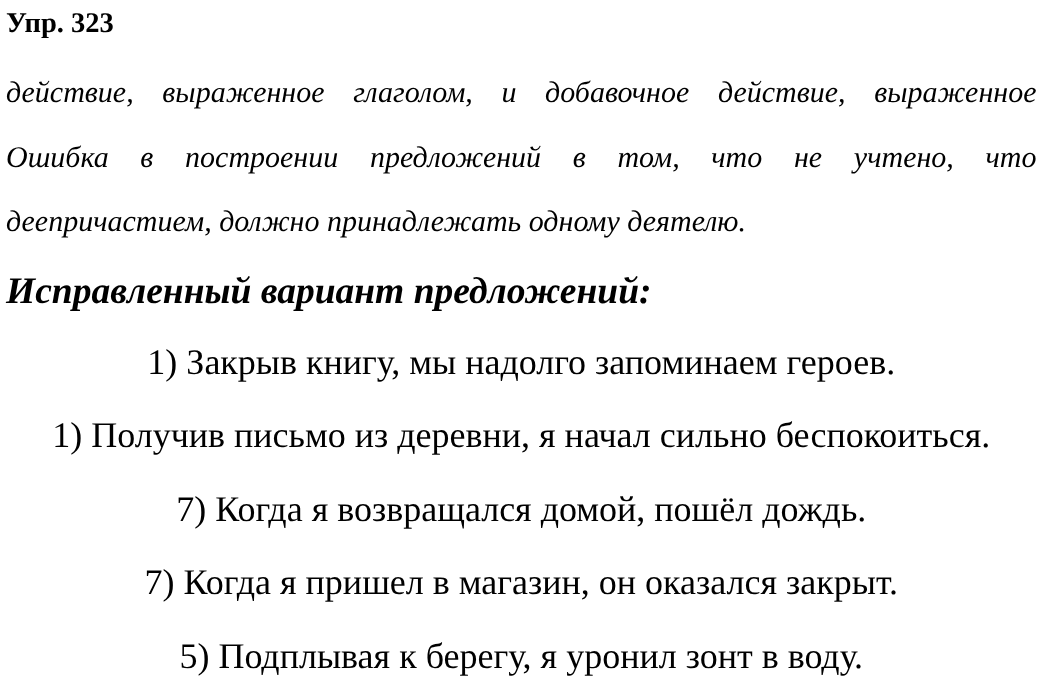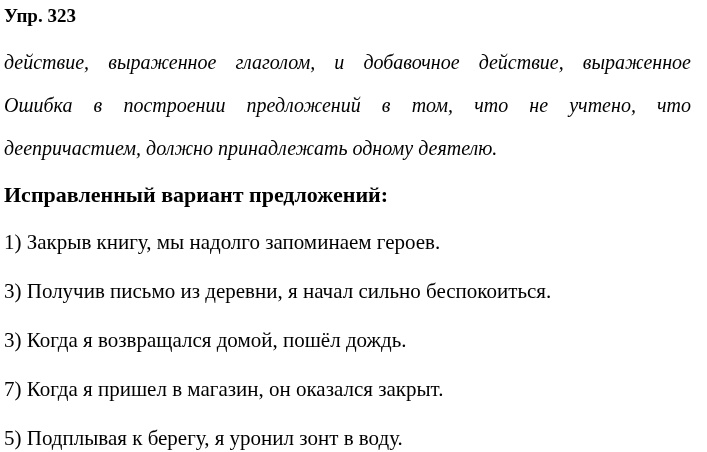--- a/index.html
+++ b/index.html
@@ -29,27 +29,29 @@
     font-size: 20px;
     line-height: 43px;
   }
   .explanation .line { width: 100%; }
   .explanation .line.just {
     text-align: justify;
     text-align-last: justify;
   }
   .corrected-heading {
     margin-top: 11px;
-    font-size: 22px;
+    font-size: 25px;
     font-weight: bold;
+    font-style: italic;
     line-height: 28px;
   }
   .sentences {
     margin-top: 21px;
-    font-size: 21px;
+    font-size: 24px;
+    text-align: center;
   }
   .sentence {
     line-height: 24px;
     margin-bottom: 25px;
     white-space: nowrap;
   }
 </style>
 </head>
 <body>
 
@@ -62,19 +64,19 @@
   <div class="explanation">
     <div class="line just">действие, выраженное глаголом, и добавочное действие, выраженное</div>
     <div class="line just">Ошибка в построении предложений в том, что не учтено, что</div>
     <div class="line">деепричастием, должно принадлежать одному деятелю.</div>
   </div>
 
   <div class="corrected-heading">Исправленный вариант предложений:</div>
 
   <div class="sentences">
     <div class="sentence">1) Закрыв книгу, мы надолго запоминаем героев.</div>
-    <div class="sentence">3) Получив письмо из деревни, я начал сильно беспокоиться.</div>
-    <div class="sentence">3) Когда я возвращался домой, пошёл дождь.</div>
+    <div class="sentence">1) Получив письмо из деревни, я начал сильно беспокоиться.</div>
+    <div class="sentence">7) Когда я возвращался домой, пошёл дождь.</div>
     <div class="sentence">7) Когда я пришел в магазин, он оказался закрыт.</div>
     <div class="sentence">5) Подплывая к берегу, я уронил зонт в воду.</div>
   </div>
 
 </div>
 
 </body></html>

